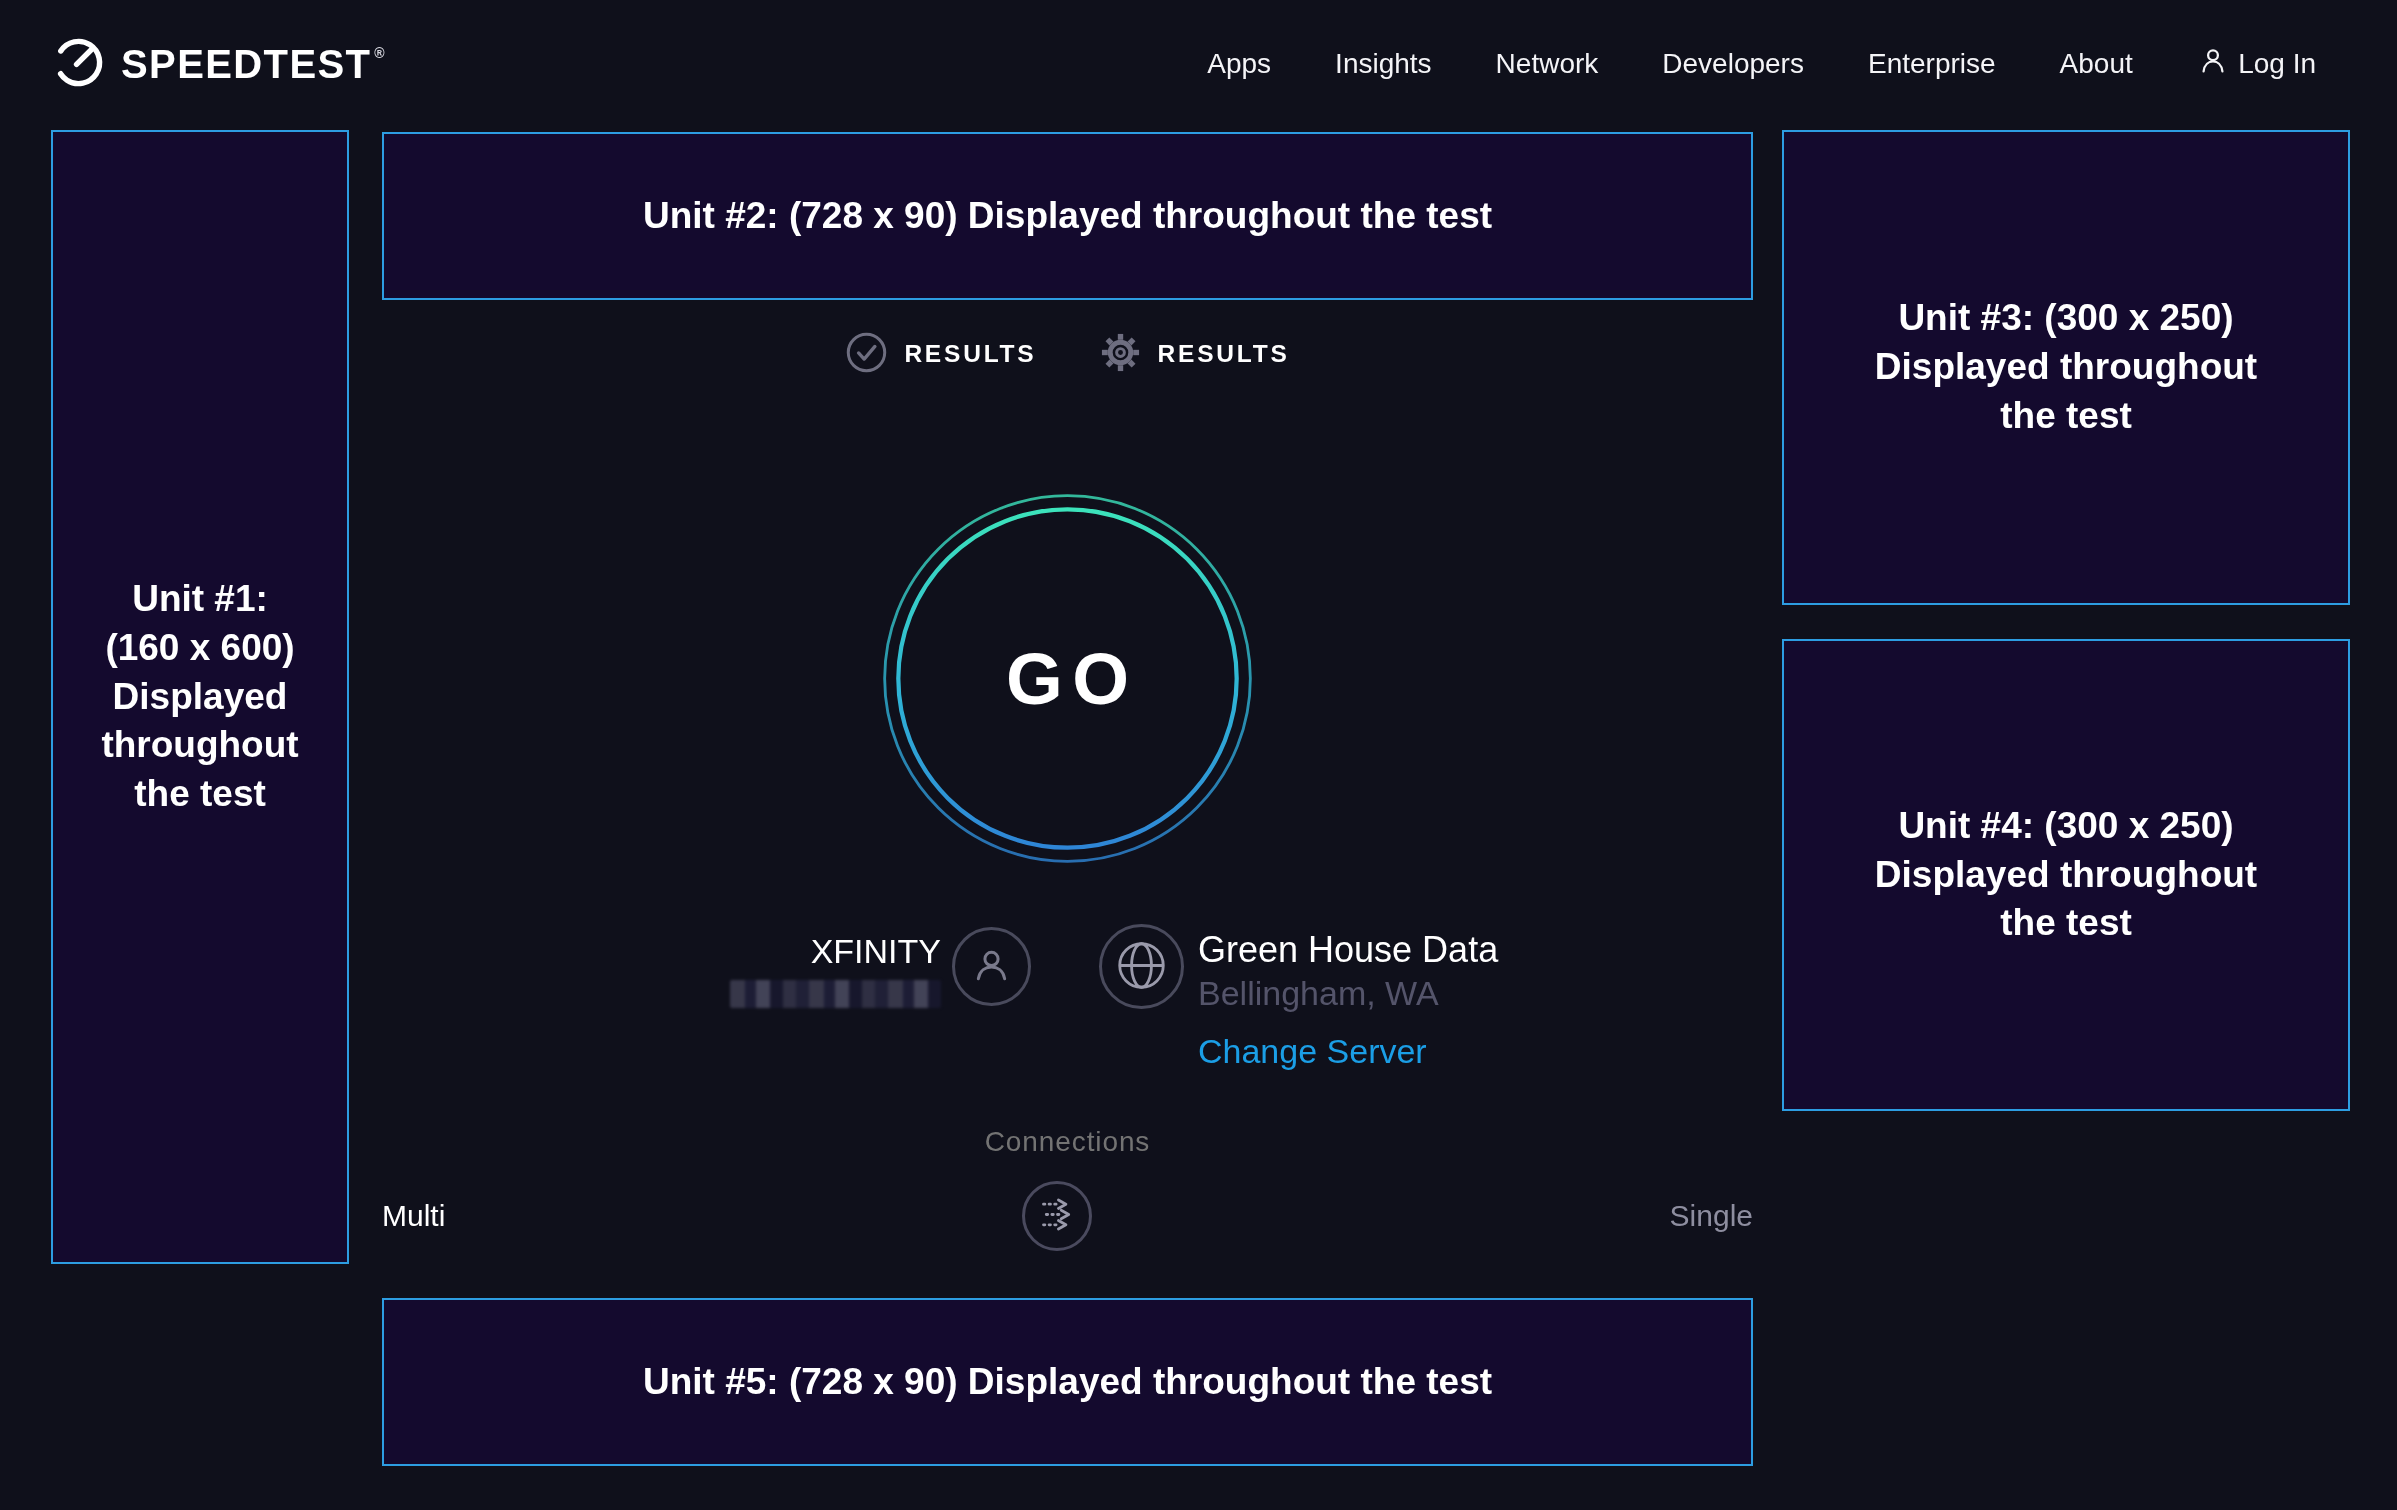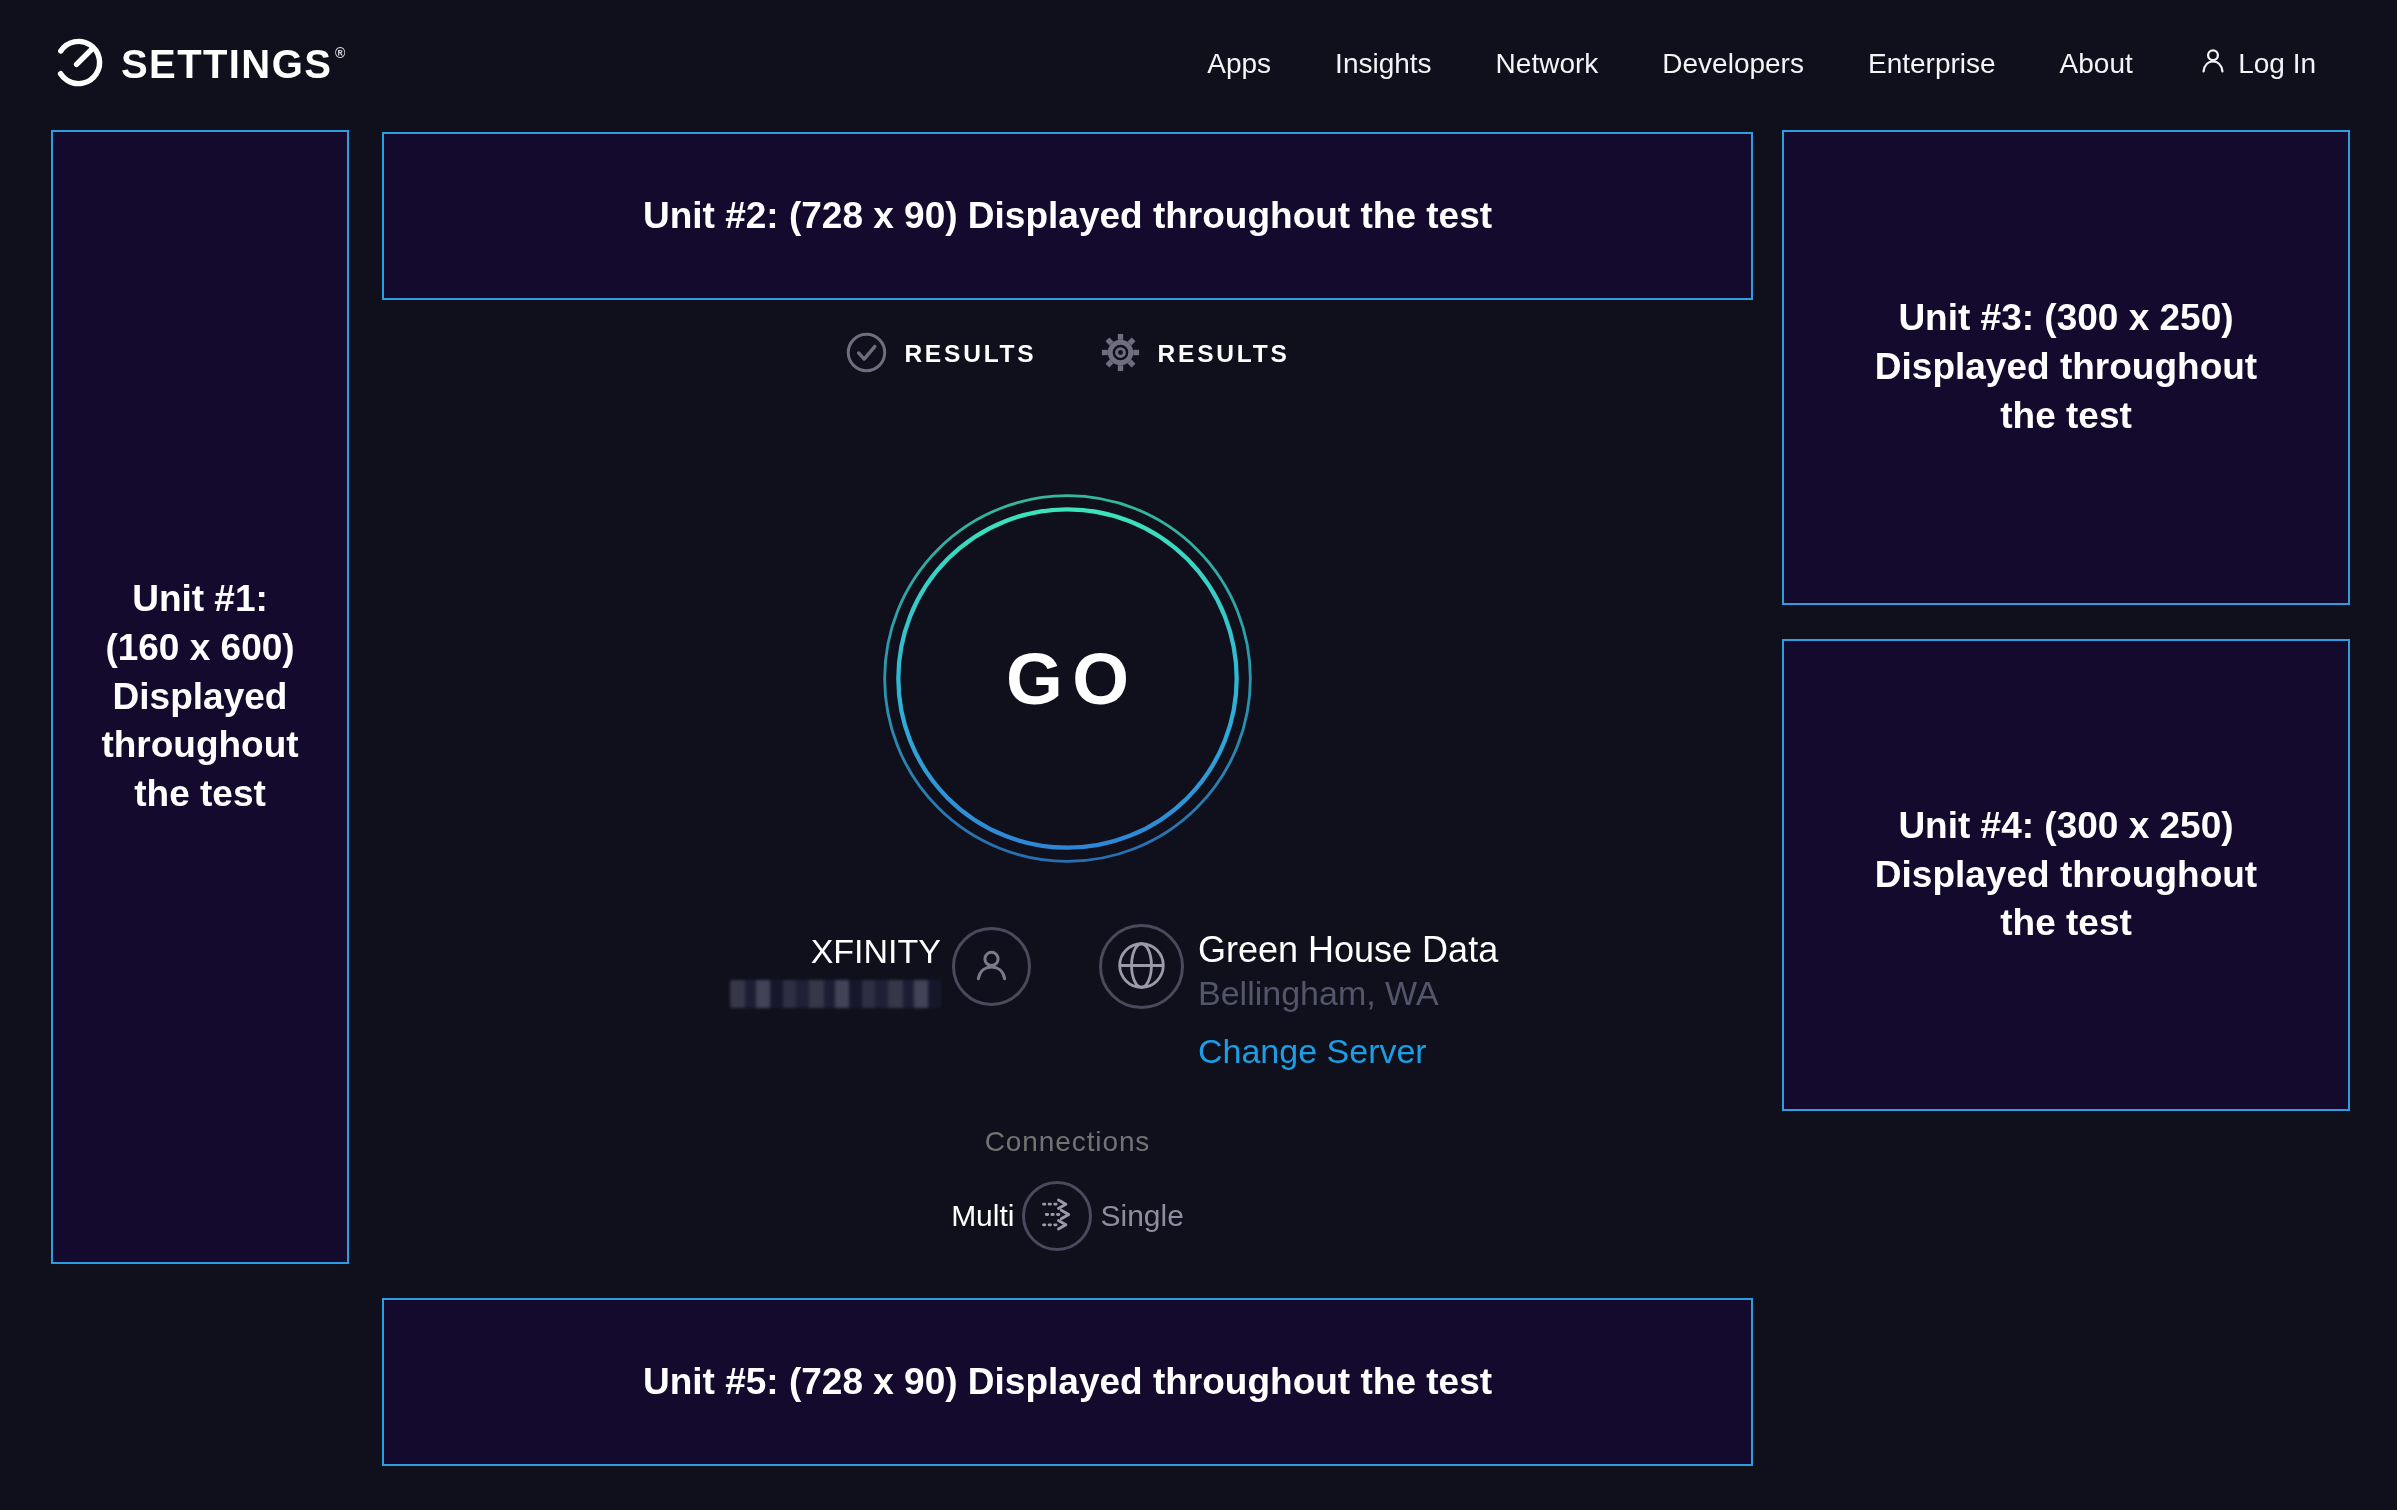--- a/index.html
+++ b/index.html
@@ -69,21 +69,21 @@
   .user-badge  { left:952px; top:927px; width:79px; height:79px; }
   .globe-badge { left:1099px; top:924px; width:85px; height:85px; }
   .server-block { position:absolute; left:1198px; top:929px; }
   .server-name { font-size:36px; color:#fff; font-weight:400; }
   .server-loc  { font-size:34px; color:#54546a; margin-top:3px; }
   .server-change { font-size:34px; color:#1b9ee6; margin-top:19px; font-weight:500; cursor:pointer; }
 
   
   .connections { position:absolute; top:1126px; left:382px; width:1371px; text-align:center; }
   .connections-label { font-size:28px; color:#737373; letter-spacing:0.9px; }
-  .conn-row { margin-top:22.6px; display:flex; align-items:center; justify-content:center; gap:8px; }
+  .conn-row { margin-top:22.6px; display:flex; align-items:center; justify-content:space-between; gap:8px; }
   .conn-multi  { font-size:30px; font-weight:500; color:#fff; cursor:pointer; }
   .conn-single { font-size:30px; color:#8e8ea0; cursor:pointer; }
   .conn-toggle {
     width:70px; height:70px; border:3.8px solid #4a4a5e; border-radius:50%;
     display:flex; align-items:center; justify-content:center; cursor:pointer;
   }
 </style>
 </head>
 <body>
 
@@ -91,21 +91,21 @@
 
   <div class="nav">
     <div class="brand">
       <span>
         <svg width="55" height="55" viewBox="0 0 56 56" fill="none">
           <circle cx="28" cy="28" r="21.5" stroke="#ffffff" stroke-width="5.5" stroke-linecap="round" stroke-dasharray="110 26" transform="rotate(-147 28 28)"></circle>
           <line x1="26" y1="30" x2="41" y2="15" stroke="#ffffff" stroke-width="5.5" stroke-linecap="round"></line>
         </svg>
       </span>
       <span class="brand-text">
-        <span>SETTINGS</span>
+        <span>SPEEDTEST</span>
         <span class="brand-tm">®</span>
       </span>
     </div>
 
     <div class="nav-menu">
       <span class="nav-item">Apps</span>
       <span class="nav-item">Insights</span>
       <span class="nav-item">Network</span>
       <span class="nav-item">Developers</span>
       <span class="nav-item">Enterprise</span>

